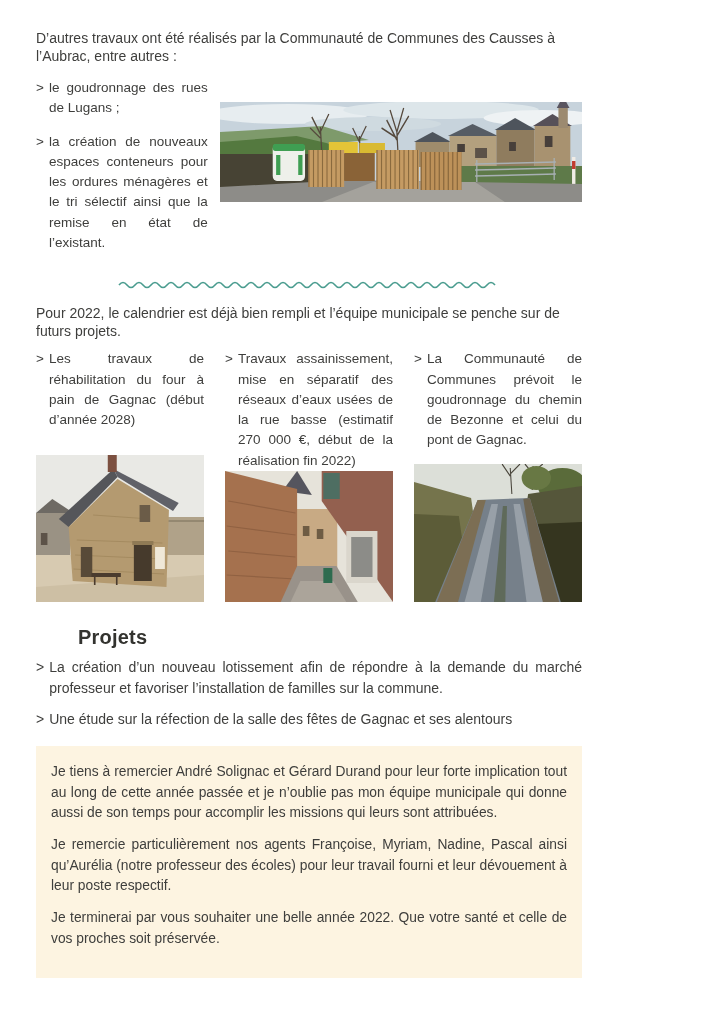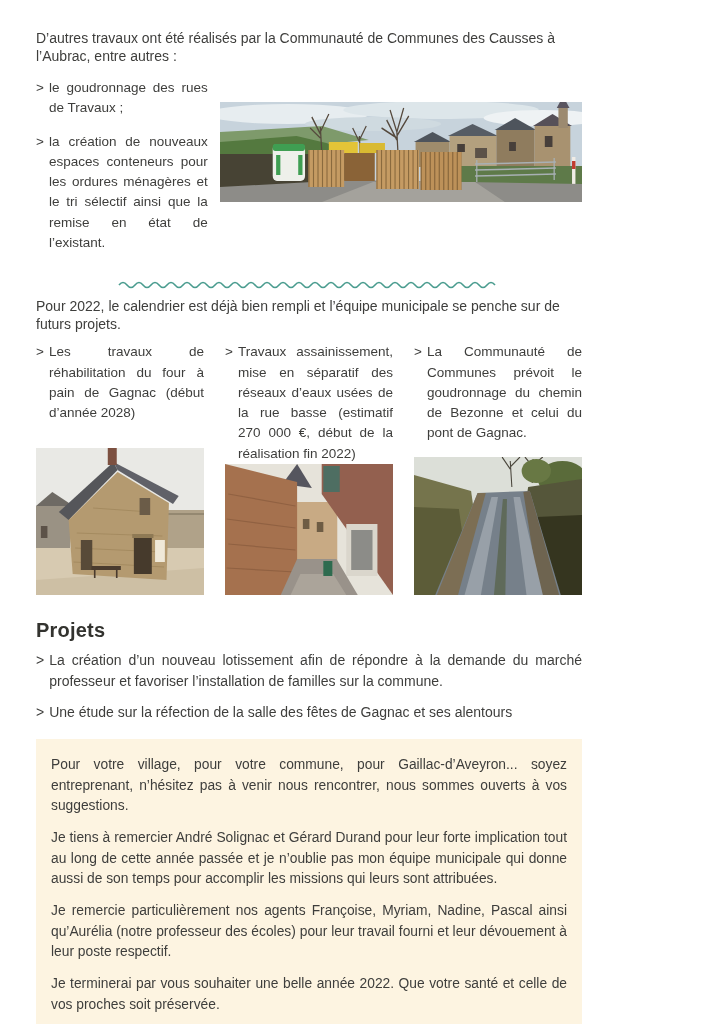--- a/index.html
+++ b/index.html
@@ -12,46 +12,46 @@
   .page{width:618px;height:1024px;background:#fff;overflow:hidden;padding:30px 36px 6px 36px;position:relative;}
   .lead{font-size:14px;line-height:1.25;}
   .intro-row{display:flex;margin-top:13px;}
   .intro-bullets{width:214px;padding-right:12px;}
   .b{display:flex;gap:5px;margin-bottom:13px;font-size:13.5px;line-height:1.5;}
   .b .m{flex:0 0 8px;color:var(--text-main);}
   .b .t{text-align:justify;flex:1;}
   .top-photo{width:426px;height:100px;margin-left:auto;margin-top:24px;overflow:hidden;}
   .top-photo svg,.ph svg{display:block;width:100%;height:100%;}
   .wavy{display:block;margin:13px auto 0 auto;width:384px;height:10px;}
-  .transition{font-size:14px;line-height:1.3;margin-top:8px;}
+  .transition{font-size:14px;line-height:1.3;margin-top:15px;}
   h1,h2{font-size:20px;font-weight:bold;color:var(--heading);letter-spacing:.2px;}
   h1{margin-top:13px;}
   .cols{display:grid;grid-template-columns:1fr 1fr 1fr;column-gap:21px;margin-top:9px;}
   .col{display:flex;flex-direction:column;min-height:236px;}
   .col .b{font-size:13.5px;margin-bottom:0;}
   .ph{margin-top:auto;overflow:hidden;}
   .ph1{height:147px;} .ph2{height:131px;} .ph3{height:138px;}
-  h2{margin-top:24px;}
+  h2{margin-top:24px;margin-left:42px;}
   .projets-bullets{margin-top:8px;}
   .projets-bullets .b{font-size:14px;margin-bottom:10px;}
   .mayor-box{background:var(--box-cream);margin-top:16px;padding:16px 15px 18px 15px;}
   .mayor-box p{font-size:13.8px;line-height:1.5;text-align:justify;margin-bottom:11px;}
 </style>
 </head>
 <body>
 
 <div class="page">
 
   <p class="lead">D’autres travaux ont été réalisés par la Communauté de Communes des Causses à l’Aubrac, entre autres :</p>
 
   <div class="intro-row">
     <div class="intro-bullets">
       <div class="b">
         <span class="m">&gt;</span>
-        <span class="t">le goudronnage des rues de Travaux ;</span>
+        <span class="t">le goudronnage des rues de Lugans ;</span>
       </div>
       <div class="b">
         <span class="m">&gt;</span>
         <span class="t">la création de nouveaux espaces conteneurs pour les ordures ménagères et le tri sélectif ainsi que la remise en état de l’existant.</span>
       </div>
     </div>
     <div class="top-photo">
       <svg viewBox="0 0 426 100" preserveAspectRatio="none" aria-hidden="true">
         <rect width="426" height="100" fill="#c7d3dc"></rect>
         <ellipse cx="80" cy="12" rx="95" ry="10" fill="#e7edf0"></ellipse>
@@ -222,20 +222,19 @@
       <span class="m">&gt;</span>
       <span class="t">La création d’un nouveau lotissement afin de répondre à la demande du marché professeur et favoriser l’installation de familles sur la commune.</span>
     </div>
     <div class="b">
       <span class="m">&gt;</span>
       <span class="t">Une étude sur la réfection de la salle des fêtes de Gagnac et ses alentours</span>
     </div>
   </div>
 
   <div class="mayor-box">
-    <p>Pour votre village, pour votre commune, pour Gaillac-d’Aveyron...  soyez entreprenant, n’hésitez pas à venir nous rencontrer, nous sommes ouverts à vos suggestions.</p>
     <p>Je tiens à remercier André Solignac et Gérard Durand pour leur forte implication tout au long de cette année passée et je n’oublie pas mon équipe municipale qui donne aussi de son temps pour accomplir les missions qui leurs sont attribuées.</p>
     <p>Je remercie particulièrement nos agents Françoise, Myriam, Nadine, Pascal ainsi qu’Aurélia (notre professeur des écoles) pour leur travail fourni et leur dévouement à leur poste respectif.</p>
     <p>Je terminerai par vous souhaiter une belle année 2022. Que votre santé et celle de vos proches soit préservée.</p>
 
   </div>
 
 </div>
 
 </body></html>

